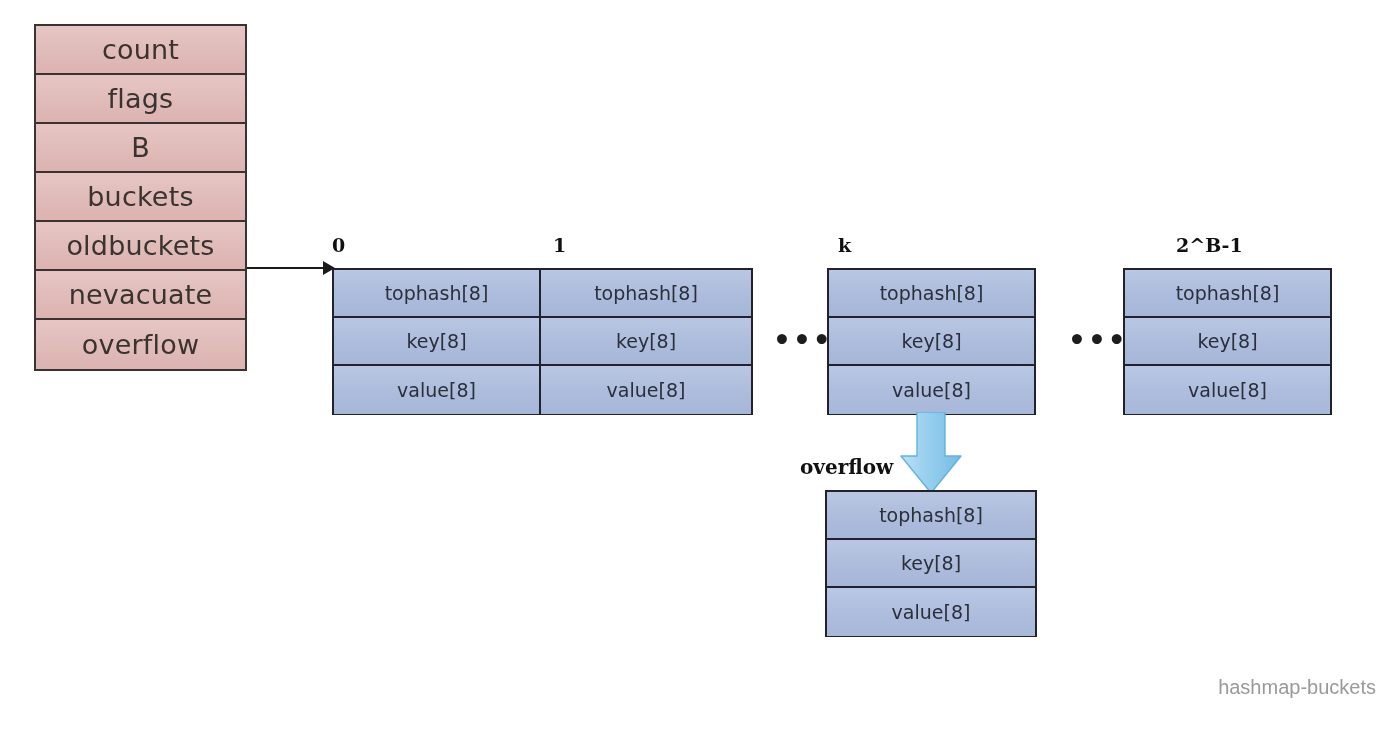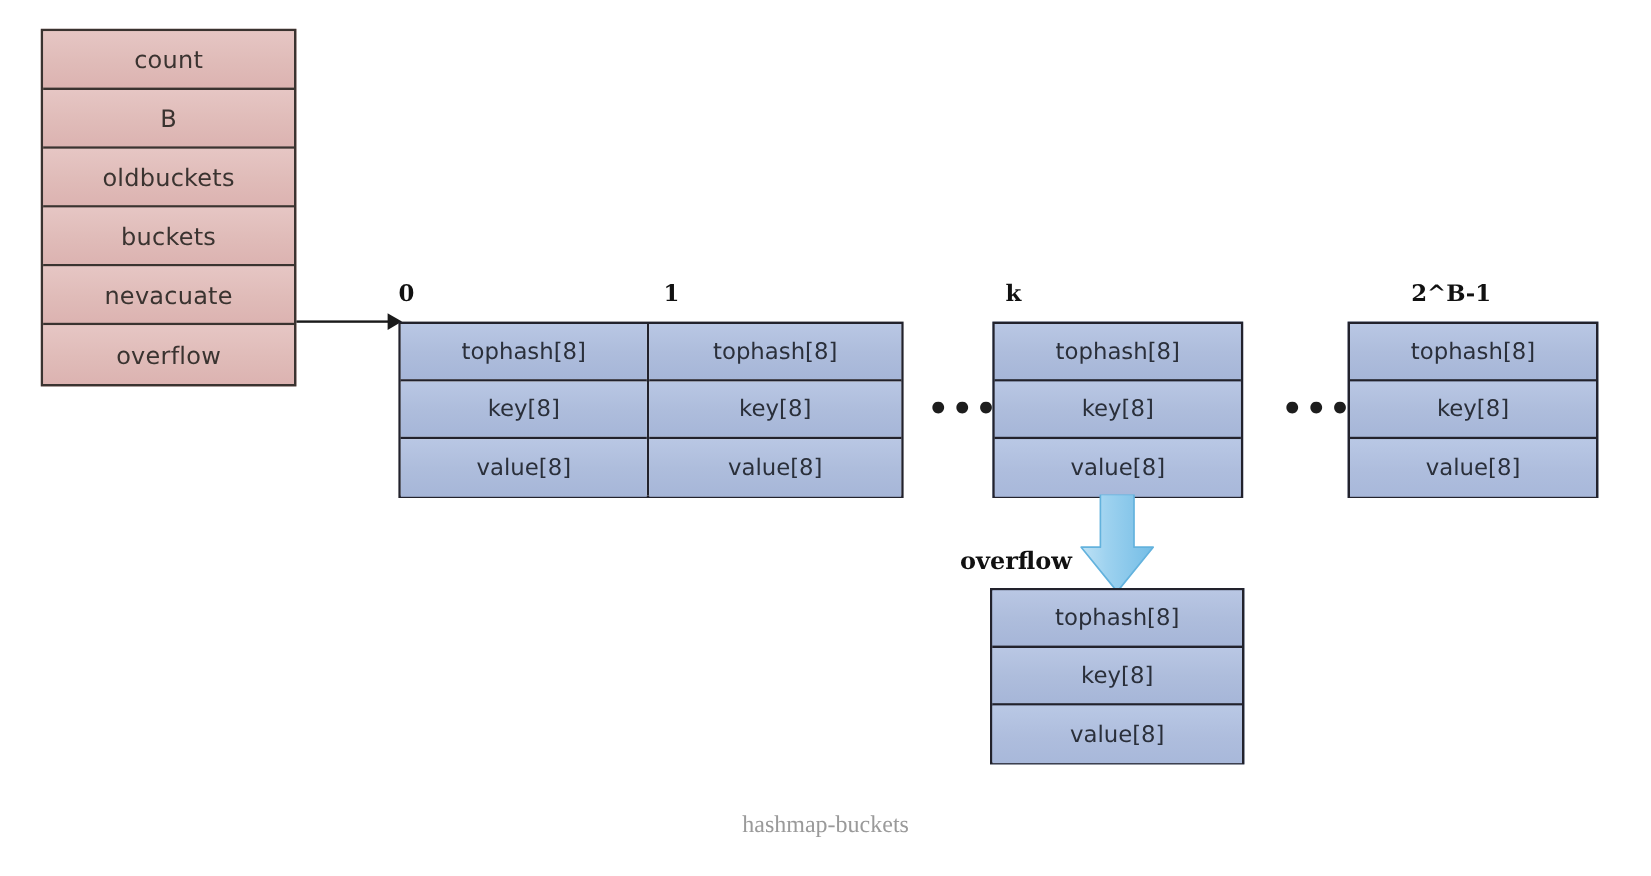--- a/index.html
+++ b/index.html
@@ -36,21 +36,21 @@
     background: #e0bdba;
   }
   .struct-row {
     height: 49px;
     box-sizing: border-box;
     border-bottom: 2px solid #3a3330;
     background: linear-gradient(to bottom, #e6c6c4 0%, #e0bcb9 52%, #dcb3b1 100%);
     display: flex;
     align-items: center;
     justify-content: center;
-    font-size: 20px;
+    font-size: 27px;
     color: #3a3330;
     letter-spacing: 0.2px;
   }
   .struct-row:last-child {
     border-bottom: none;
   }
 
   
   .bkt-label {
     position: absolute;
@@ -162,43 +162,46 @@
     color: #111111;
     white-space: nowrap;
   }
 
   
   .caption {
     position: absolute;
     left: 0;
     top: 676px;
     width: 1376px;
-    text-align: center;
+    text-align: right;
     font-size: 20px;
     color: #9a9a9a;
-    font-family: Liberation Serif, serif;
+    font-family: Liberation Sans, sans-serif;
   }
 </style>
 </head>
 <body>
 
 <div id="canvas">
 
   <div class="struct-table">
     <div class="struct-row">
       <span>count</span>
     </div>
     <div class="struct-row">
+      <span>flags</span>
+    </div>
+    <div class="struct-row">
       <span>B</span>
     </div>
     <div class="struct-row">
+      <span>buckets</span>
+    </div>
+    <div class="struct-row">
       <span>oldbuckets</span>
-    </div>
-    <div class="struct-row">
-      <span>buckets</span>
     </div>
     <div class="struct-row">
       <span>nevacuate</span>
     </div>
     <div class="struct-row">
       <span>overflow</span>
     </div>
   </div>
 
   <div class="ptr-line"></div>

